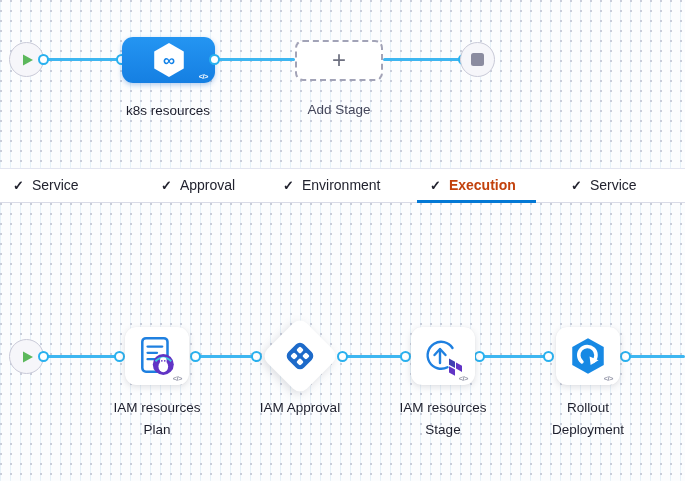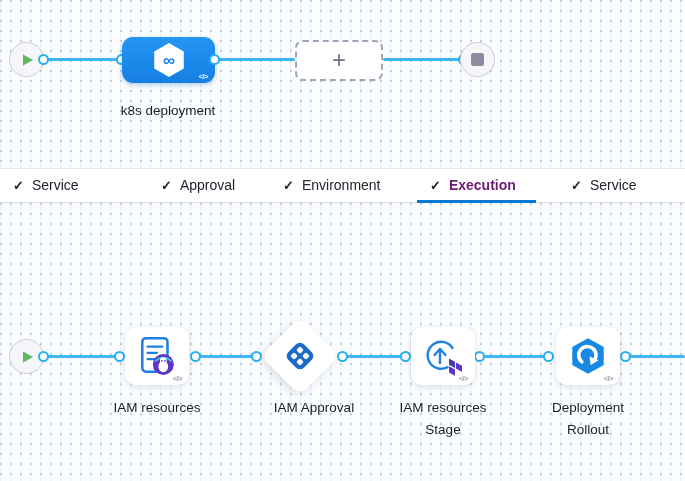--- a/index.html
+++ b/index.html
@@ -58,21 +58,21 @@
 
   .tabbar {
     position:absolute; left:0; top:168px; width:685px; height:35px; background:#fff;
     border-top:1px solid #e3e5f0; border-bottom:1px solid #d9dbe7;
   }
   .tab {
     position:absolute; top:0; height:32px; display:flex; align-items:center; gap:8px;
     cursor:pointer; font-size:14px; color:#22232f;
   }
   .tab .check { font-size:13px; font-weight:700; color:#22232f; }
-  .tab.active .tab-label { font-weight:700; color:#701a75; }
+  .tab.active .tab-label { font-weight:700; color:#c2410c; }
   .tab-underline { position:absolute; bottom:-1px; left:417px; width:119px; height:3px; background:#0278d5; }
 
   .step-card {
     position:absolute; width:64px; height:58px; background:#fff; border-radius:11px;
     box-shadow:0 2px 6px rgba(96,97,112,0.18), 0 0 1px rgba(40,41,61,0.08);
     display:flex; align-items:center; justify-content:center; cursor:pointer;
   }
   .diamond-node {
     position:absolute; left:272px; top:125px; width:56px; height:56px; background:#fff;
     border-radius:10px; transform:rotate(45deg);
@@ -114,21 +114,22 @@
     <div class="add-stage-node">
       <span class="plus-glyph">+</span>
     </div>
 
     <div class="dot" style="left:458px;"></div>
 
     <div class="round-node" style="left:460px; top:42px;">
       <div class="stop-square"></div>
     </div>
 
-    <div class="node-label" style="left:98px; top:100px; width:140px; font-weight:500;">k8s deployment</div>
+    <div class="node-label" style="left:98px; top:100px; width:140px; font-weight:500;">k8s resources</div>
+    <div class="node-label label-gray" style="left:289px; top:99px; width:100px;">Add Stage</div>
   </div>
 
   <div class="tabbar">
     <div class="tab" style="left:13px;">
       <span class="check">✓</span>
       <span class="tab-label">Service</span>
     </div>
     <div class="tab" style="left:161px;">
       <span class="check">✓</span>
       <span class="tab-label">Approval</span>
@@ -218,27 +219,28 @@
       <svg width="42" height="42" viewBox="0 0 40 40">
         <polygon points="20,3 35,11.5 35,28.5 20,37 5,28.5 5,11.5" fill="#1789e4"></polygon>
         <path d="M 14.2,25.5 A 8.2,8.2 0 1 1 25.2,25.0" fill="none" stroke="#ffffff" stroke-width="3.4" stroke-linecap="round"></path>
         <polygon points="21.5,20.5 30,24 22.5,28.5" fill="#ffffff"></polygon>
       </svg>
       <span class="code-toggle gray">&lt;/&gt;</span>
     </div>
 
     <div class="node-label" style="left:82px; top:194px; width:150px;">
       <div>IAM resources</div>
-    </div>
-    <div class="node-label" style="left:239px; top:194px; width:150px;">
+      <div>Plan</div>
+    </div>
+    <div class="node-label" style="left:225px; top:194px; width:150px;">
       <div>IAM Approval</div>
     </div>
     <div class="node-label" style="left:368px; top:194px; width:150px;">
       <div>IAM resources</div>
       <div>Stage</div>
     </div>
     <div class="node-label" style="left:513px; top:194px; width:150px;">
+      <div>Rollout</div>
       <div>Deployment</div>
-      <div>Rollout</div>
     </div>
   </div>
 
 </div>
 
 </body></html>

